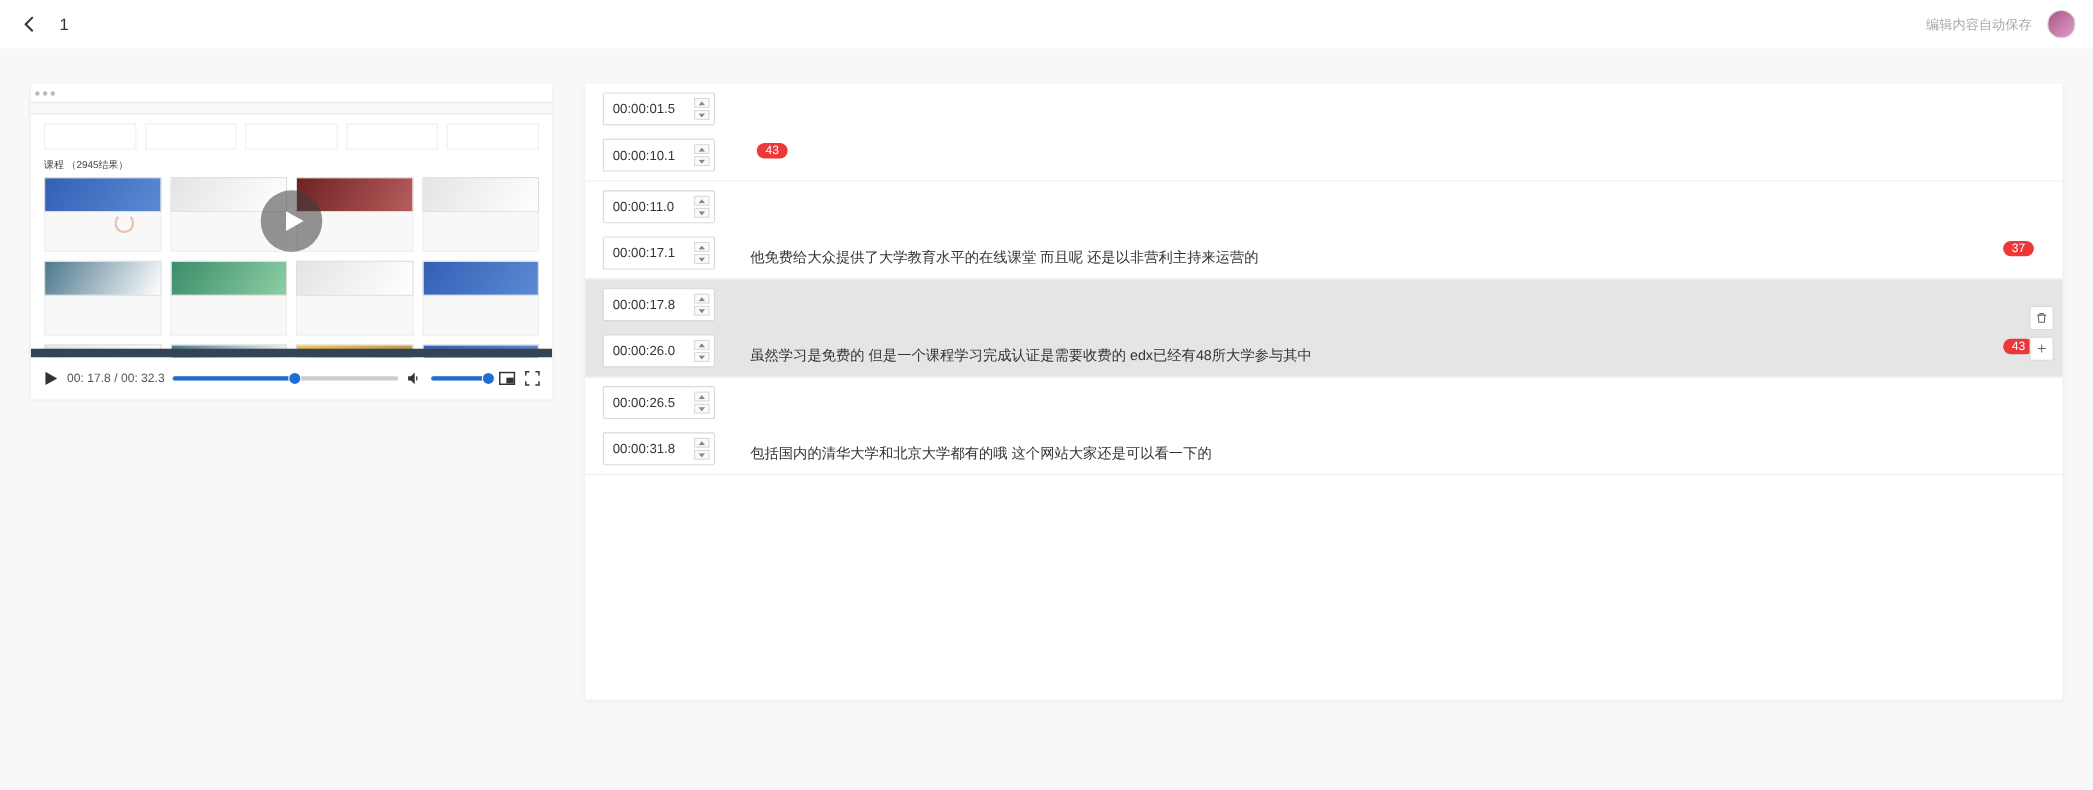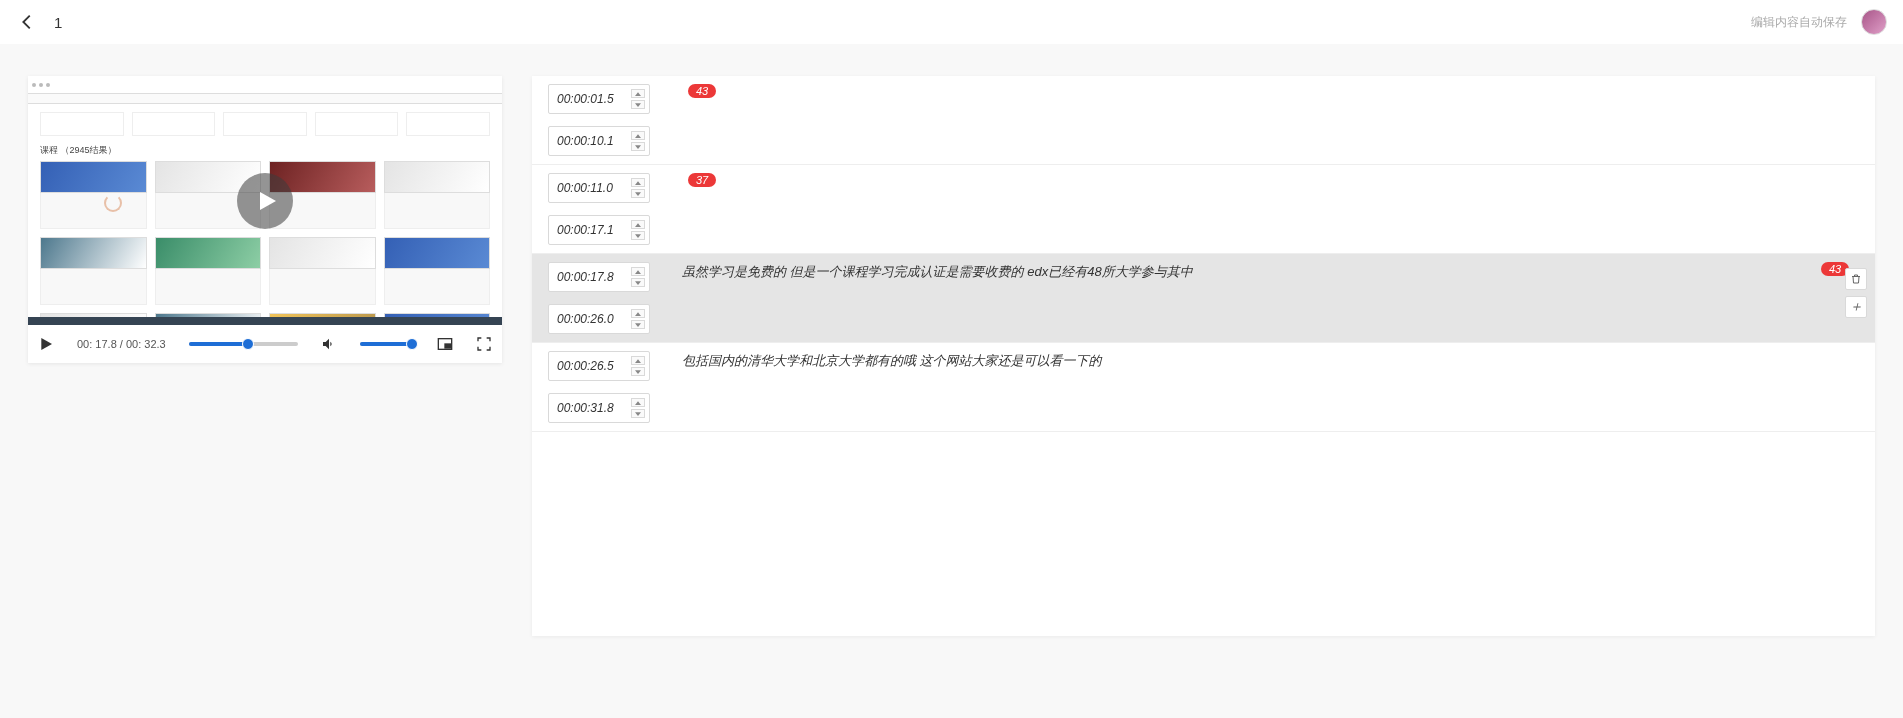--- a/index.html
+++ b/index.html
@@ -30,34 +30,34 @@
     .card-thumb.v4 {background:linear-gradient(120deg,#4d788d,#fff);}
     .card-thumb.v5 {background:linear-gradient(120deg,#3a8d69,#8dcea5);}
     .card-thumb.v6 {background:linear-gradient(120deg,#f0c359,#b6944c);}
     .card-cap { height:36px; background:#f8f8f8; border:1px solid #eee; border-top:none;}
     .play-overlay { position:absolute; top:50%; left:50%; width:56px; height:56px; margin:-28px 0 0 -28px; border-radius:50%; background:rgba(60,60,60,0.55); display:flex; align-items:center; justify-content:center; cursor:pointer;}
     .play-overlay svg { width:24px; height:24px; fill:#fff; margin-left:4px;}
     .loader { position:absolute; left:76px; top:118px; width:18px; height:18px; border:2px solid #e8c0a8; border-top-color:transparent; border-radius:50%; }
     .caption-strip { position:absolute; bottom:6px; left:0; right:0; text-align:center; font-size:10px; color:#fff; text-shadow:0 0 2px #000; }
     .caption-strip span { background:rgba(0,0,0,0.35); padding:1px 4px;}
     .taskbar { height:8px; background:#354453; }
-    .controls { height:38px; display:flex; align-items:center; padding:0 10px; gap:23px; background:#fff;}
+    .controls { height:38px; display:flex; align-items:center; padding:0 10px; gap:7px; background:#fff;}
     .ctl-icon { cursor:pointer; color:#444; display:flex; align-items:center; }
     .time-txt { font-size:11px; color:#555; white-space:nowrap;}
     .slider { position:relative; height:4px; background:#ccc; border-radius:2px; cursor:pointer; }
     .slider .fill { position:absolute; left:0; top:0; bottom:0; background:#1e6ed6; border-radius:2px; }
     .slider .knob { position:absolute; top:50%; width:12px; height:12px; background:#1e6ed6; border-radius:50%; transform:translate(-50%,-50%); border:1.5px solid #fff;}
     .s-progress { flex:1; }
     .s-volume { width:54px;}
     .right-col { flex:1; background:#fff; box-shadow:0 1px 4px rgba(0,0,0,0.06); min-height:560px;}
     .toolbar { display:flex; justify-content:space-between; align-items:center; padding:12px 16px; }
     .toolbar-left { display:flex; gap:10px; }
     .btn { padding:6px 14px; border:1px solid #d9d9d9; background:#fff; color:#555; font-size:13px; cursor:pointer; border-radius:2px; }
     .rows { }
-    .row { display:flex; align-items:flex-start; border-bottom:1px solid #eee; padding:8px 0;font-style:italic; }
+    .row { display:flex; align-items:flex-end; border-bottom:1px solid #eee; padding:8px 0; }
     .row.active { background:#e5e5e5; }
     .times-col { width:130px; padding:0 12px 0 16px; display:flex; flex-direction:column; justify-content:center; gap:12px;}
     .time-field { display:flex; align-items:center; justify-content:space-between; border:1px solid #d9d9d9; background:#fff; padding:4px 4px 4px 8px; font-size:12px; border-radius:2px; cursor:text;}
     .steppers { display:flex; flex-direction:column; gap:2px; }
     .step { width:14px; height:9px; border:1px solid #d9d9d9; background:#fafafa; cursor:pointer; display:flex; align-items:center; justify-content:center;}
     .step svg { width:6px; height:4px; fill:#888;}
     .text-col { flex:1; display:flex; align-items:center; padding:0 20px; font-size:13px; color:#333; line-height:1.6;}
     .badge-col { width:80px; display:flex; align-items:flex-end; justify-content:center; padding-bottom:12px;}
     .badge { background:#ec3838; color:#fff; font-size:11px; padding:1px 8px; border-radius:10px; }
     .actions-cell { width:30px; display:flex; flex-direction:column; justify-content:flex-start; gap:6px; padding:6px 6px 6px 0; position:absolute; right:0;}
@@ -258,20 +258,21 @@
                   </svg>
                 </div>
           <div class="step">
                   <svg viewBox="0 0 8 5">
                     <path d="M0 0l4 5 4-5z"></path>
                   </svg>
                 </div>
         </div>
       </div>
     </div>
+    <div class="text-col">他免费给大众提供了大学教育水平的在线课堂 而且呢 还是以非营利主持来运营的</div>
     <div class="badge-col">
             <span class="badge">37</span>
           </div>
     <div class="actions-cell act-slot"></div>
   </div>
 
   <div class="row active">
     <div class="times-col">
       <div class="time-field">
         <span class="tf-start">00:00:17.8</span>

